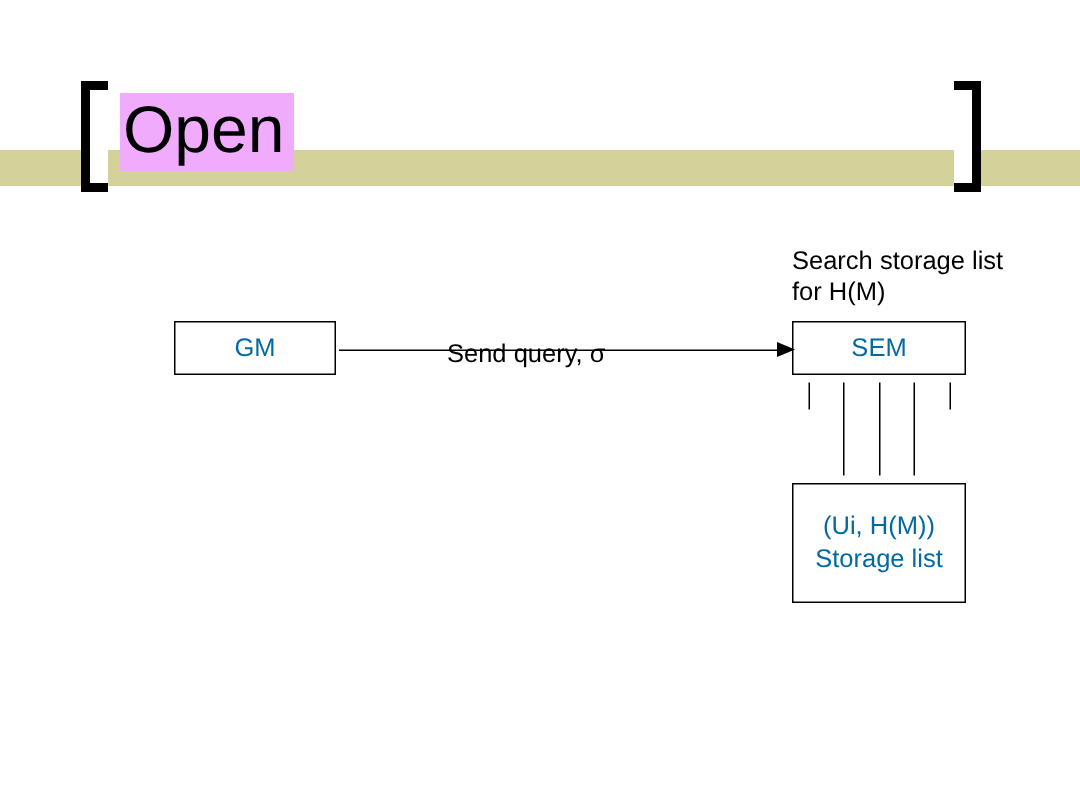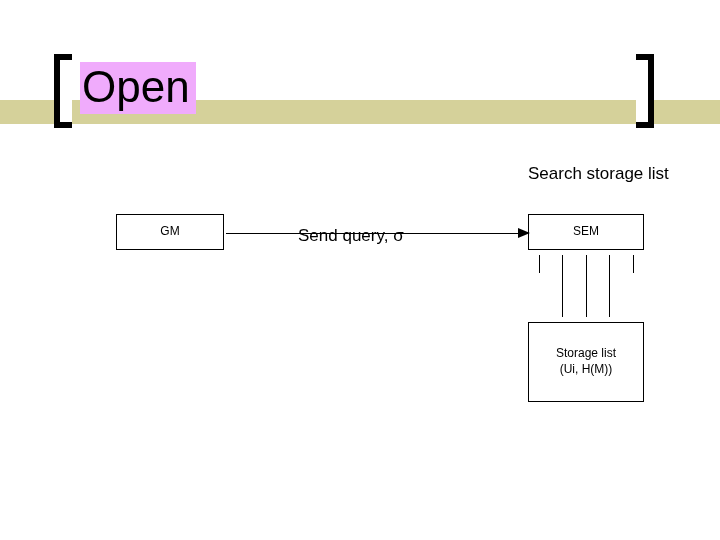--- a/index.html
+++ b/index.html
@@ -42,22 +42,22 @@
     padding: 0 6px 2px 2px;
   }
 
   .box {
     position: absolute;
     border: 1.5px solid #000;
     background: #fff;
     display: flex;
     align-items: center;
     justify-content: center;
-    font-size: 12px;
-    color: #000000;
+    font-size: 17px;
+    color: #0369a1;
     text-align: center;
     line-height: 1.3;
   }
 
   .gm-box { left: 116px; top: 214px; width: 108px; height: 36px; }
   .sem-box { left: 528px; top: 214px; width: 116px; height: 36px; align-items: center; }
   .storage-box { left: 528px; top: 322px; width: 116px; height: 80px; }
 
   .annotation {
     position: absolute;
@@ -102,36 +102,37 @@
 <div class="bracket-left"></div>
 <div class="bracket-right"></div>
 <div class="title">Open</div>
 
 <div class="box gm-box">
   <span>GM</span>
 </div>
 
 <div class="annotation anno-search">
   <div>Search storage list</div>
+  <div>for H(M)</div>
 </div>
 
 <div class="box sem-box">
   <span>SEM</span>
 </div>
 
 <div class="annotation anno-sendq">Send query, σ</div>
 <div class="arrow-line arrow-gm-sem"></div>
 <div class="arrow-head arrow-head-gm-sem"></div>
 
 <div class="conn-group">
   <div class="conn-v top" style="left:0px;"></div>
   <div class="conn-v full" style="left:23px;"></div>
   <div class="conn-v full" style="left:47px;"></div>
   <div class="conn-v full" style="left:70px;"></div>
   <div class="conn-v top" style="left:94px;"></div>
 </div>
 
 <div class="box storage-box">
   <div>
+    <div>(Ui, H(M))</div>
     <div>Storage list</div>
-    <div>(Ui, H(M))</div>
   </div>
 </div>
 
 </body></html>

